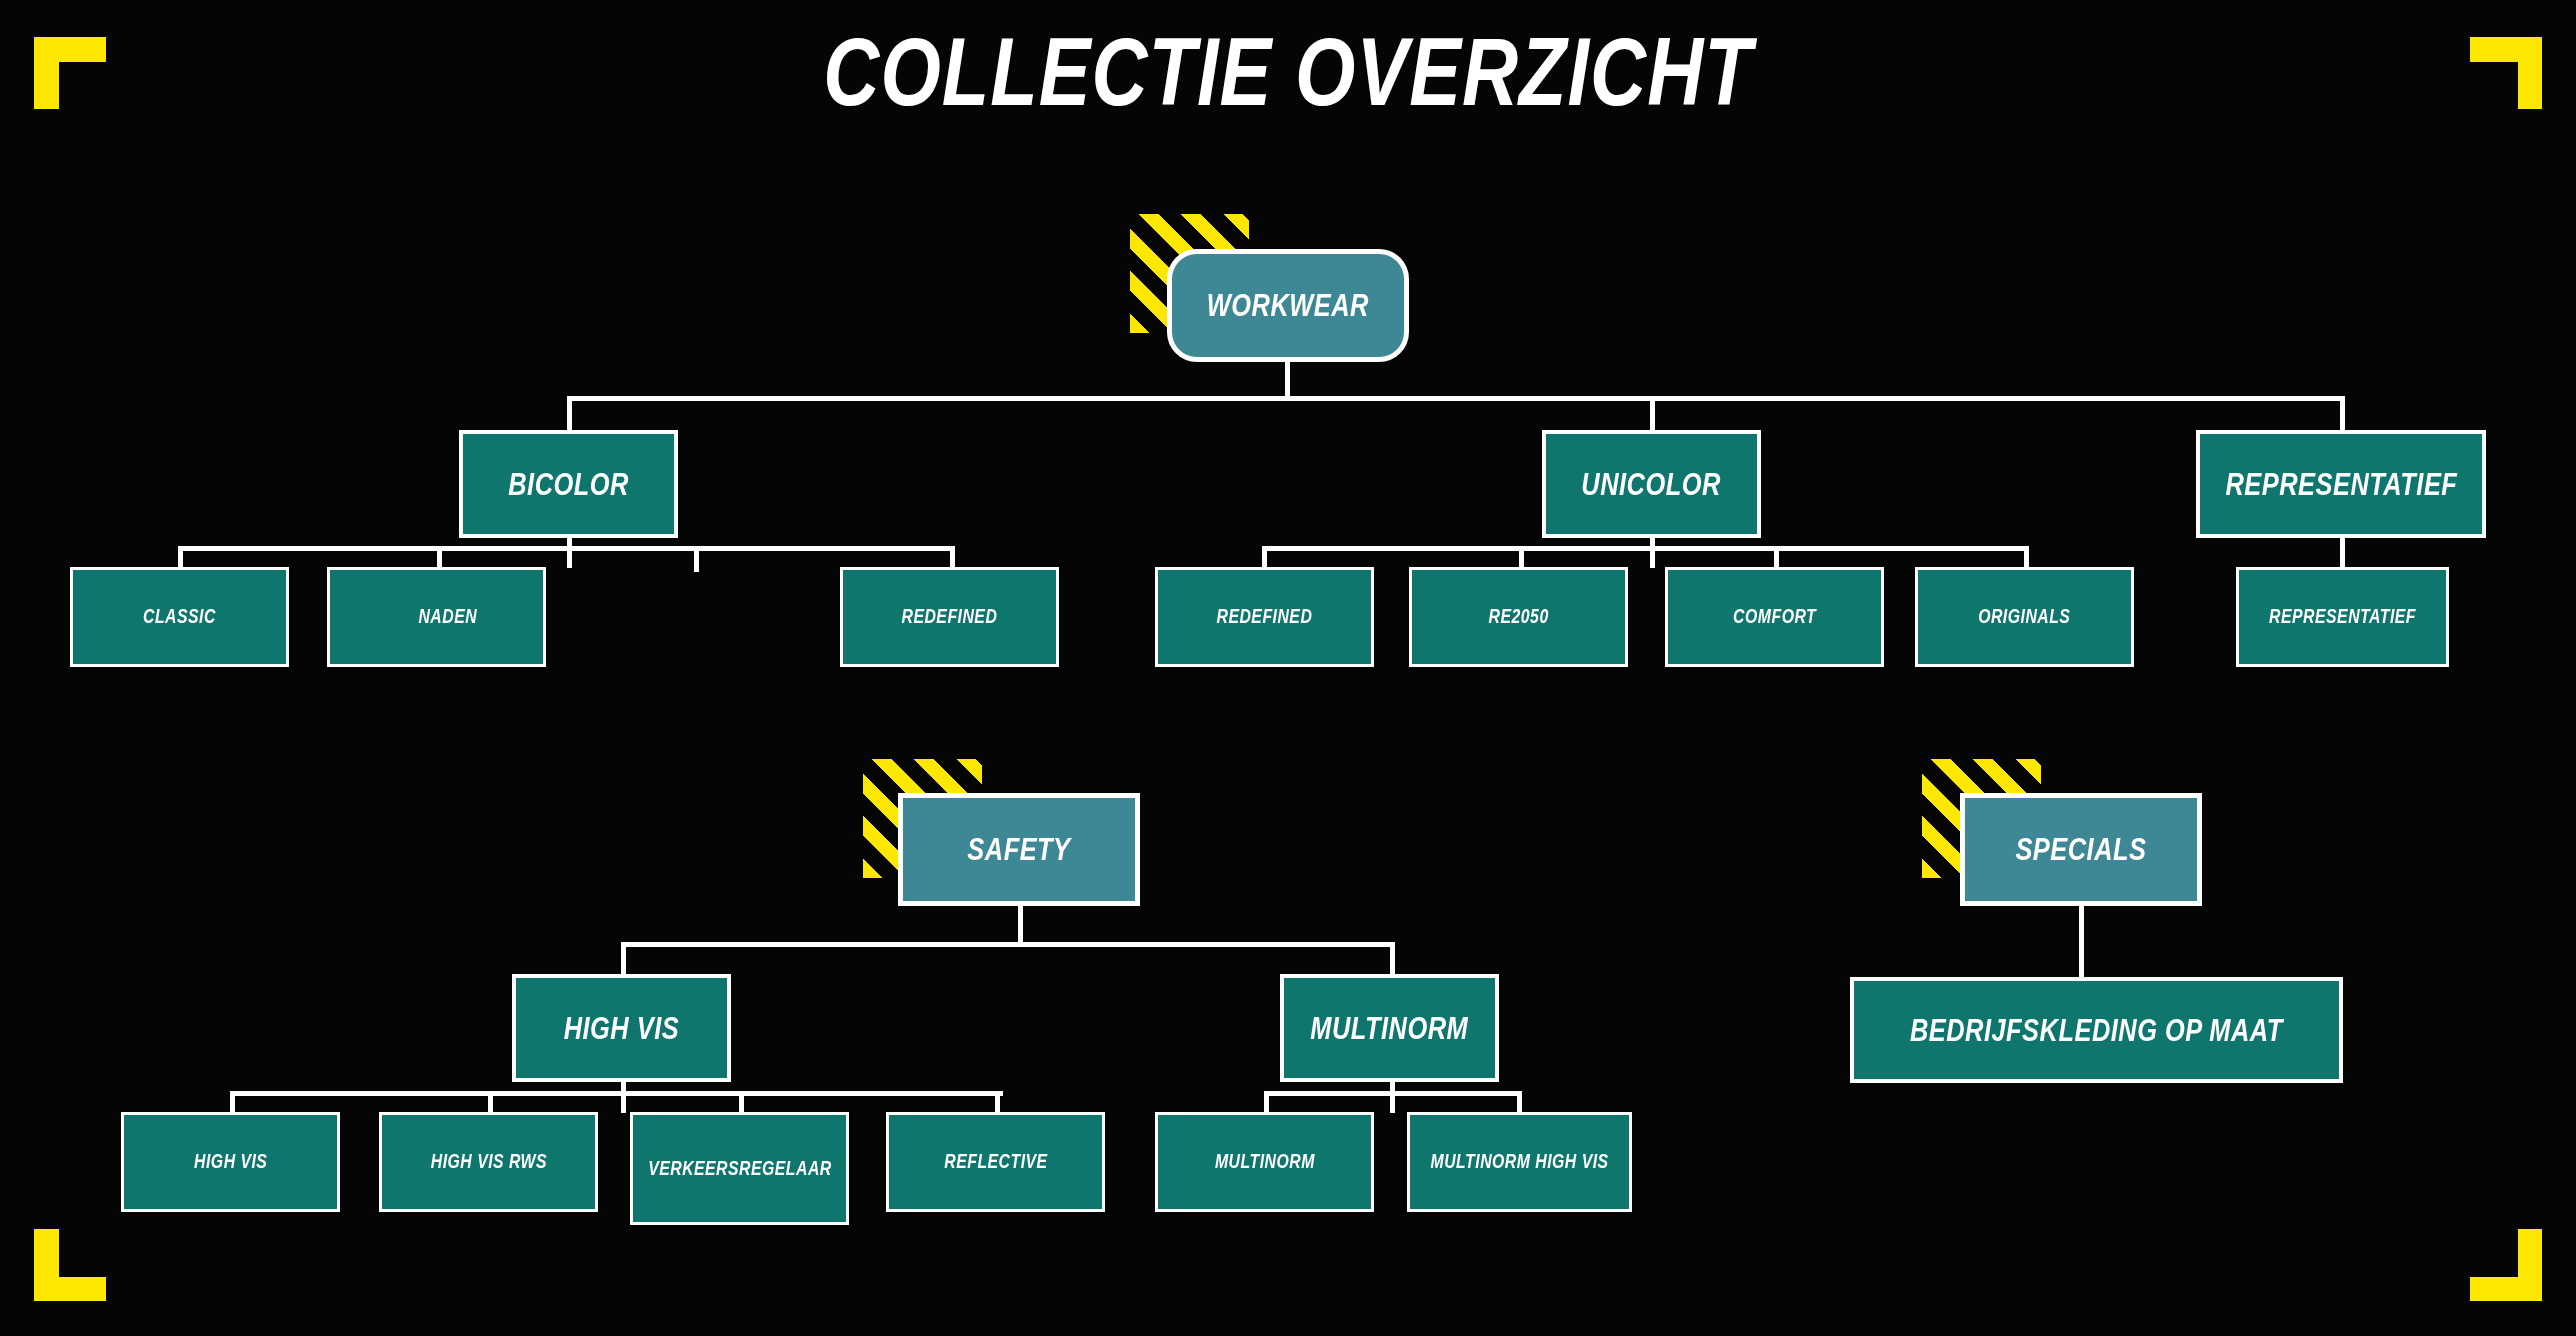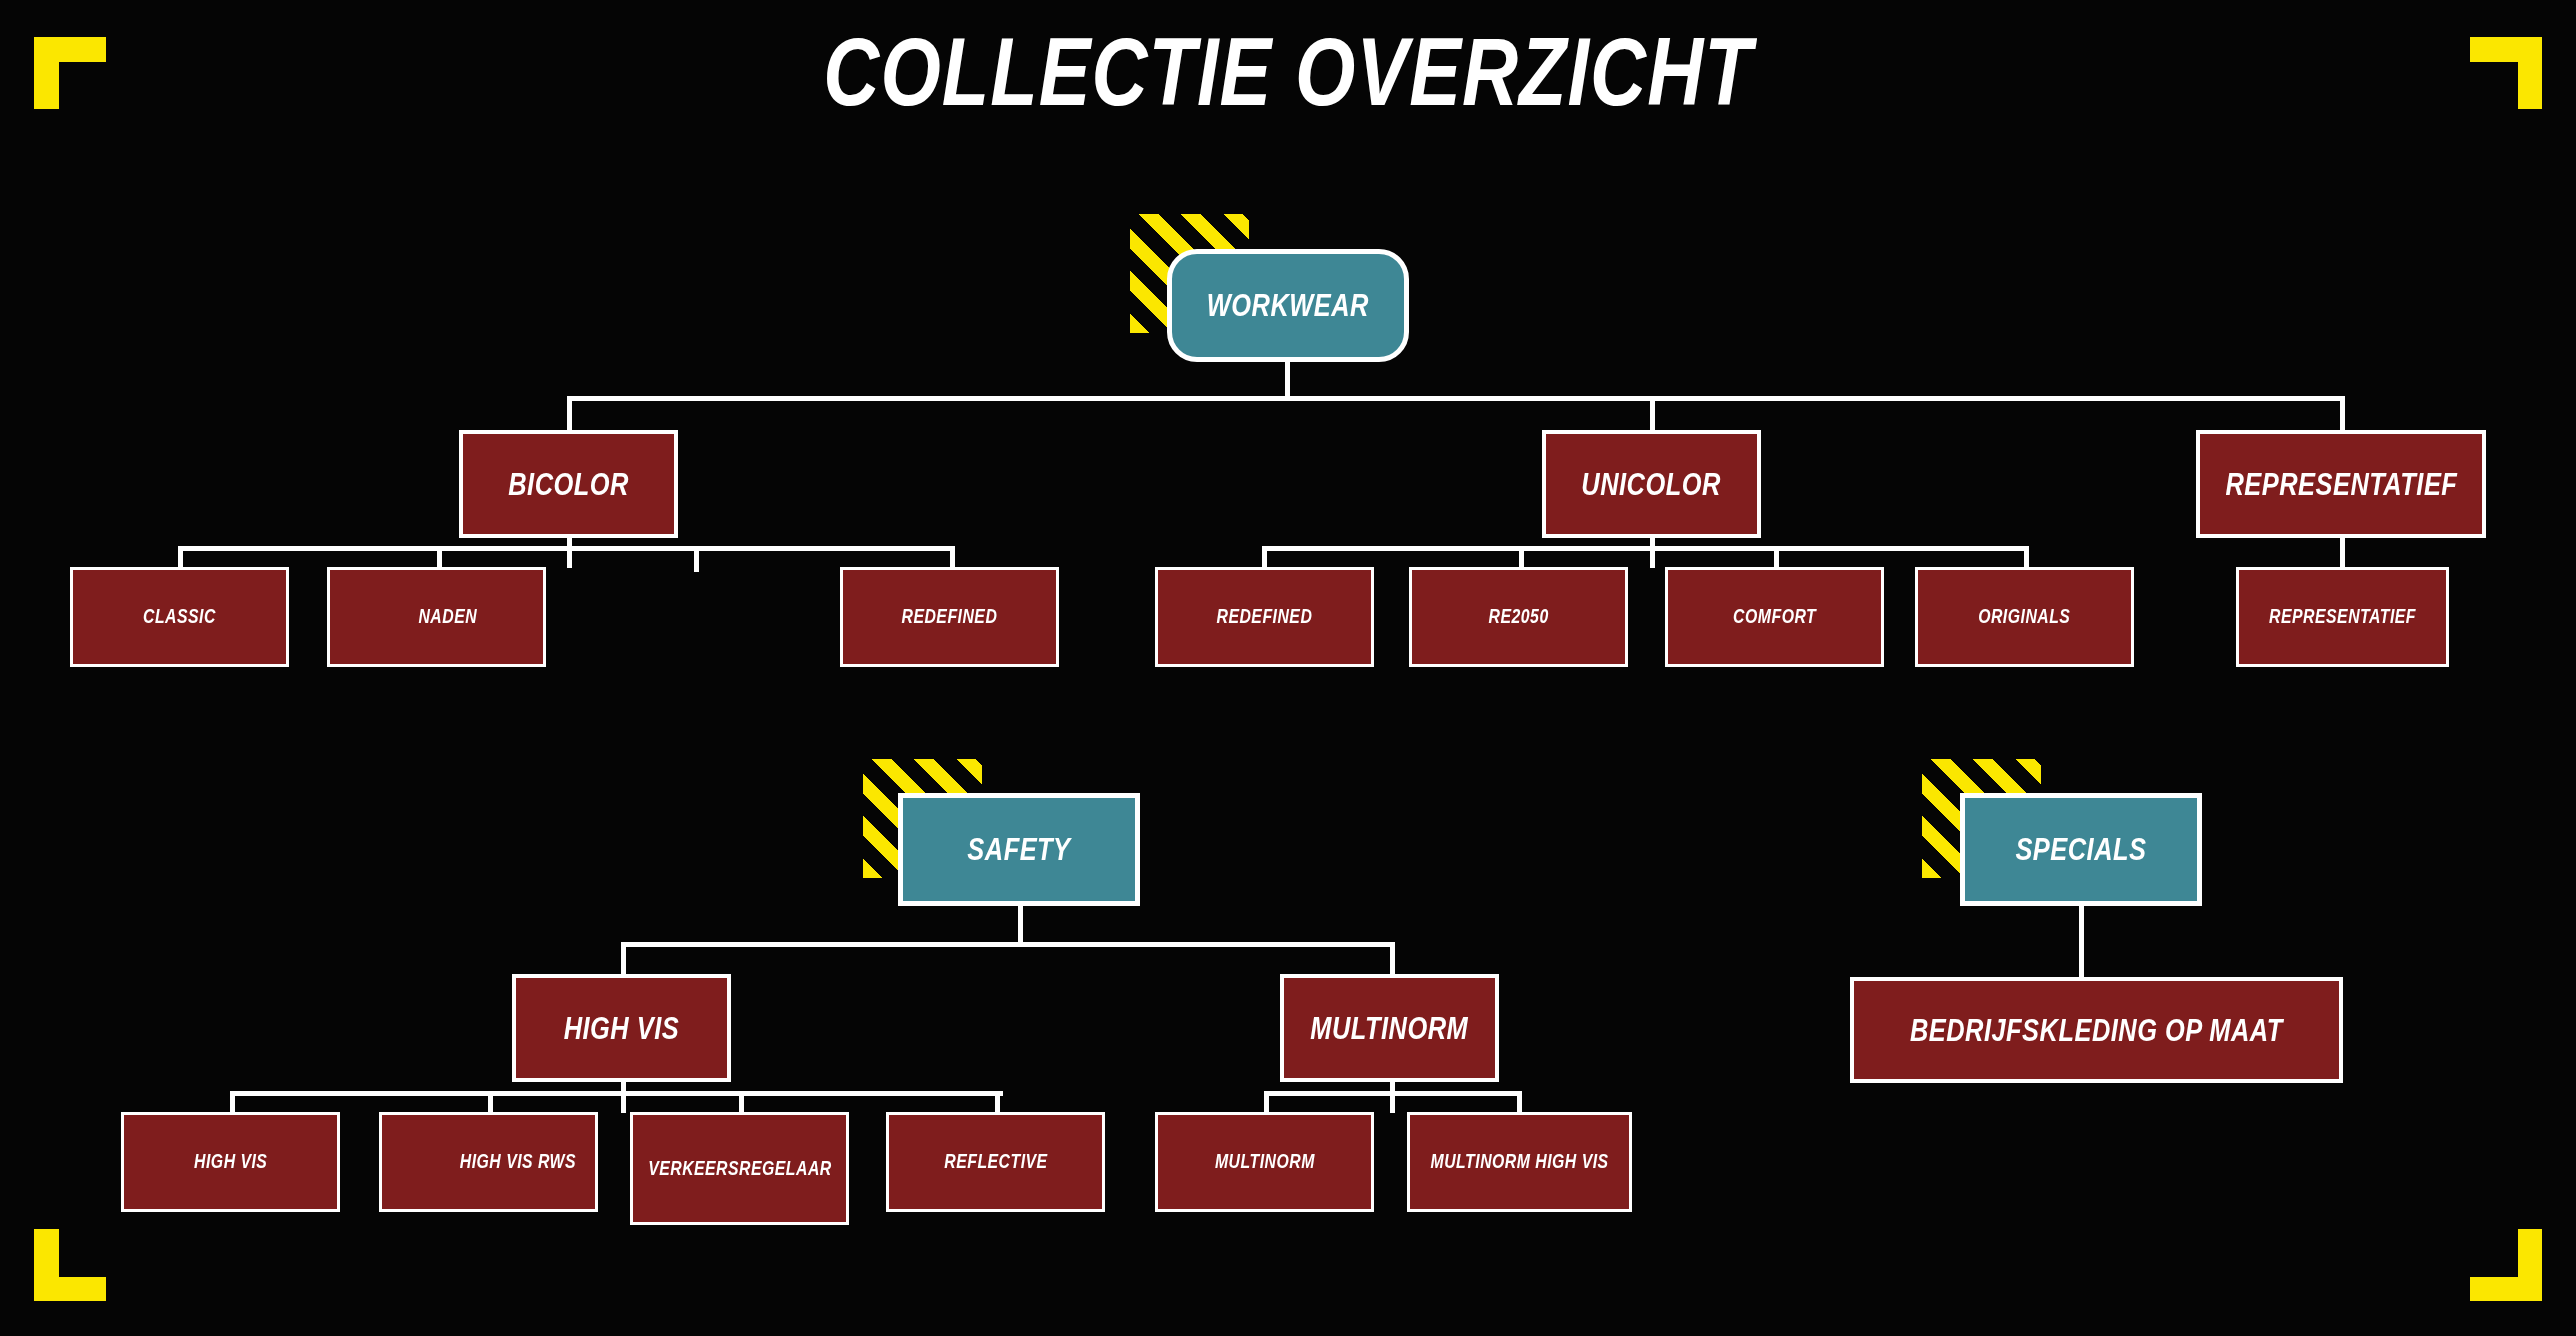--- a/index.html
+++ b/index.html
@@ -78,21 +78,21 @@
     background: #FFFFFF;
   }
   .line.h { height: 4.5px; }
   .line.v { width: 4.5px; }
 
   
   .node {
     position: absolute;
     box-sizing: border-box;
     border: 4.5px solid #FFFFFF;
-    background: #7f1d1d;
+    background: #0f766e;
     display: flex;
     align-items: center;
     justify-content: center;
     color: #FFFFFF;
     text-align: center;
     padding: 0 6.4px;
   }
   .node .lbl {
     font-family: "Liberation Sans Narrow", "Liberation Sans", sans-serif;
     font-weight: 700;
@@ -246,21 +246,21 @@
   <div class="line v" style="left:621px; top:1081px; height:32px;"></div>
   <div class="line h" style="left:230px; top:1091px; width:773px;"></div>
   <div class="line v" style="left:230px; top:1091px; height:26px;"></div>
   <div class="line v" style="left:488px; top:1091px; height:26px;"></div>
   <div class="line v" style="left:739px; top:1091px; height:26px;"></div>
   <div class="line v" style="left:995px; top:1091px; height:26px;"></div>
 
   <div class="node leaf" style="left:121px; top:1112px; width:219px; height:100px;">
     <span class="lbl">HIGH VIS</span>
   </div>
-  <div class="node leaf" style="left:379px; top:1112px; width:219px; height:100px;justify-content:flex-end;">
+  <div class="node leaf" style="left:379px; top:1112px; width:219px; height:100px;">
     <span class="lbl">HIGH VIS RWS</span>
   </div>
   <div class="node leaf" style="left:630px; top:1112px; width:219px; height:113px;">
     <span class="lbl">VERKEERSREGELAAR</span>
   </div>
   <div class="node leaf" style="left:886px; top:1112px; width:219px; height:100px;">
     <span class="lbl">REFLECTIVE</span>
   </div>
 
   <div class="line v" style="left:1390px; top:1081px; height:32px;"></div>

